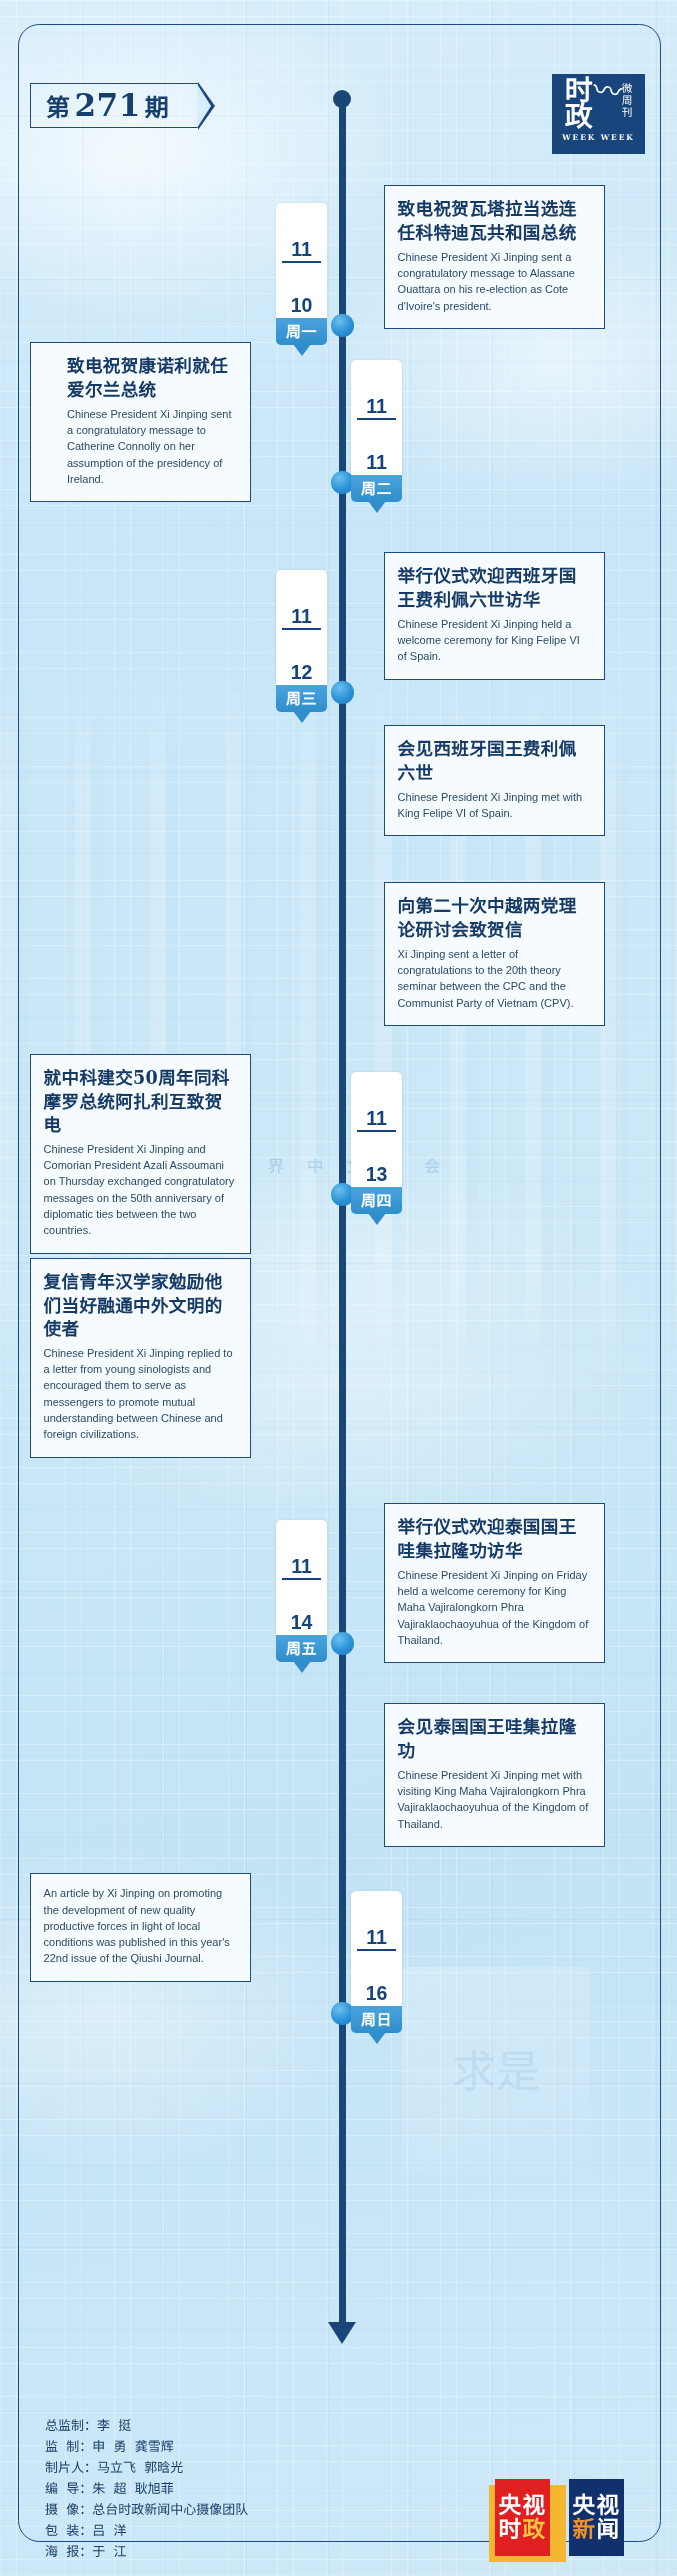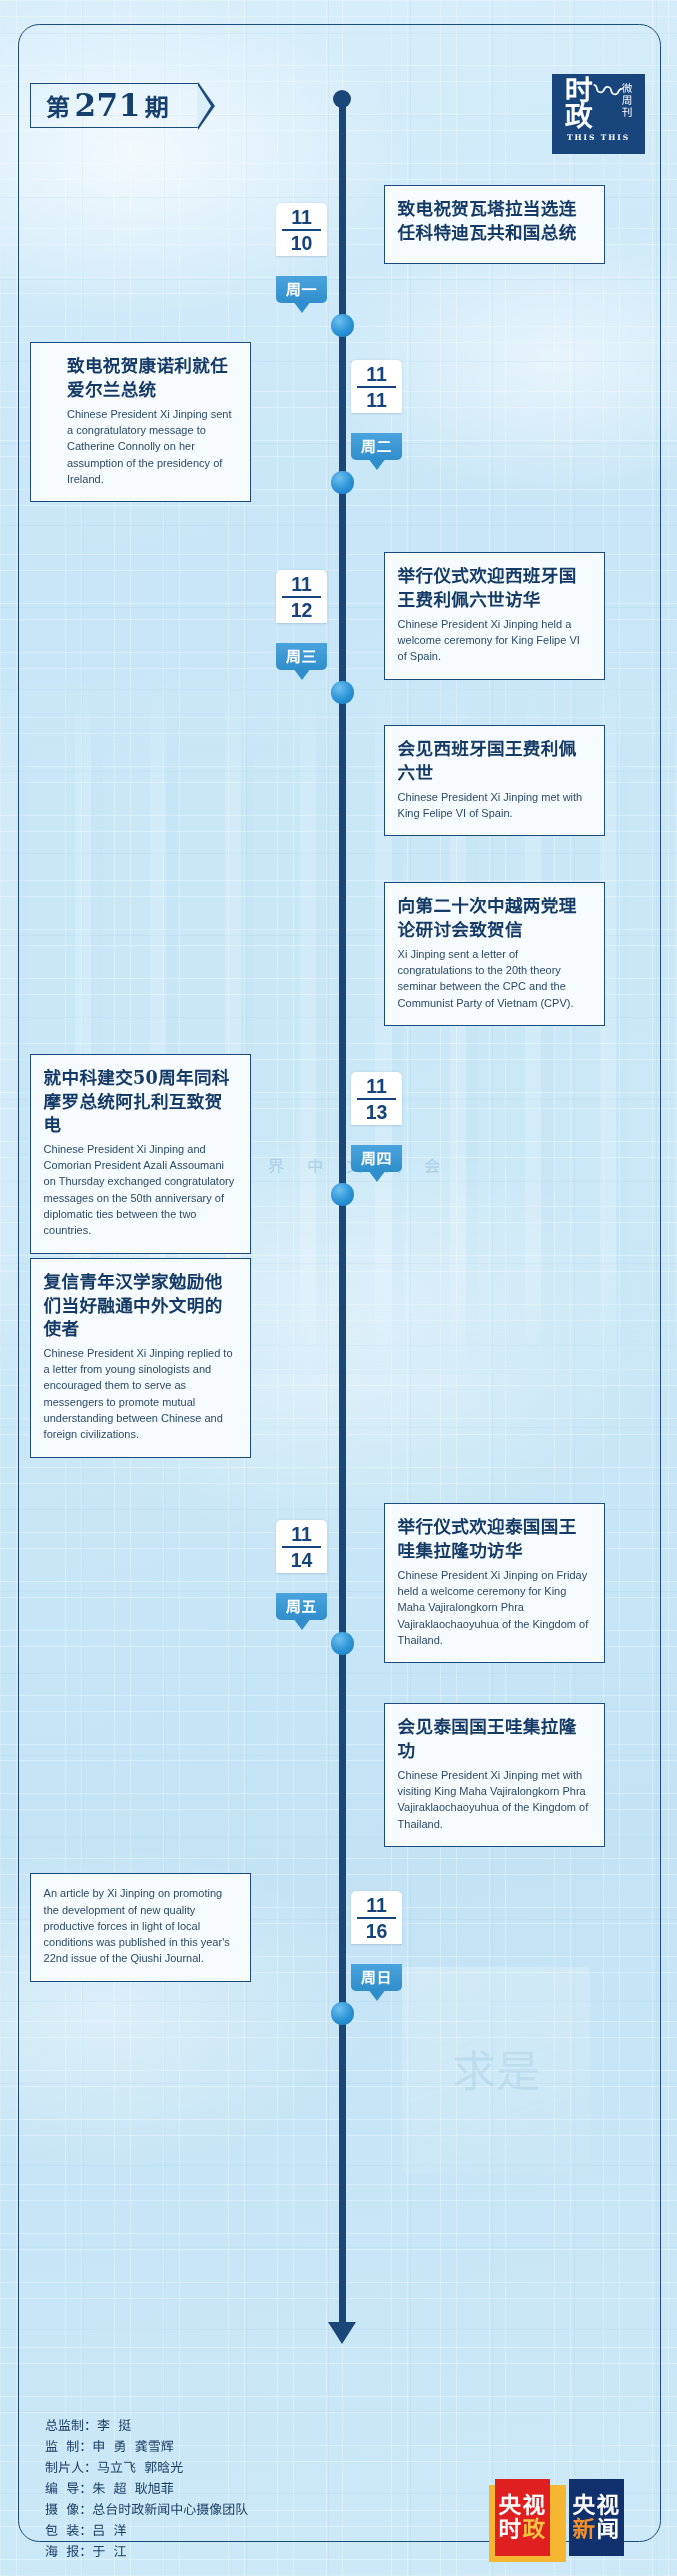--- a/index.html
+++ b/index.html
@@ -270,38 +270,38 @@
     text-align: center;
     box-shadow: 0 0.6px 1.9px rgba(20,60,100,0.18);
   }
   .datemark .m,
   .datemark .d {
     font-family: "Liberation Sans", "DejaVu Sans", sans-serif;
     font-size: 19.5px;
     font-weight: bold;
     color: #16447a;
     line-height: 1.04;
+    margin-top: 32px;
   }
   .datemark .rule {
     width: 39px;
     height: 1.9px;
     background: #16447a;
     margin: 1.9px auto;
   }
   .datemark .wd {
     background: linear-gradient(180deg, #4aa3dd 0%, #2f8ecb 100%);
     color: #ffffff;
     text-align: center;
     font-family: "DejaVu Sans", sans-serif;
     font-size: 15px;
     font-weight: bold;
     padding: 1.9px 0 3.8px;
     border-radius: 0 0 5px 5px;
     letter-spacing: 0.6px;
-    margin-top: 20px;
   }
   .datemark .tip {
     position: absolute;
     left: 50%;
     transform: translateX(-50%);
     bottom: -10.7px;
     width: 0; height: 0;
     border-left: 9.4px solid transparent;
     border-right: 9.4px solid transparent;
     border-top: 12px solid #2f8ecb;
@@ -390,30 +390,31 @@
         <div>时</div>
         <div>政</div>
       </div>
       <div class="swirl">〰</div>
       <div class="small">
         <span>微</span>
         <span>周</span>
         <span>刊</span>
       </div>
     </div>
-    <div class="en">THIS THIS</div>
+    <div class="en">WEEK WEEK</div>
   </div>
 
   <div class="spine-head"></div>
   <div class="spine" id="spine" style="height: 2228px;"></div>
   <div class="spine-arrow" id="spine-arrow" style="top: 2322px;"></div>
 
   <div id="entries">
       <div class="card card-right" style="top: 185px; position: absolute;">
         <h3>致电祝贺瓦塔拉当选连任科特迪瓦共和国总统</h3>
+        <p>Chinese President Xi Jinping sent a congratulatory message to Alassane Ouattara on his re-election as Cote d'Ivoire's president.</p>
       </div>
       <div class="datemark" style="position: absolute; top: 203px; left: 276px;">
         <div class="nums">
           <div class="m">11</div>
           <div class="rule"></div>
           <div class="d">10</div>
         </div>
         <div class="wd">周一</div>
         <div class="tip"></div>
       </div>

